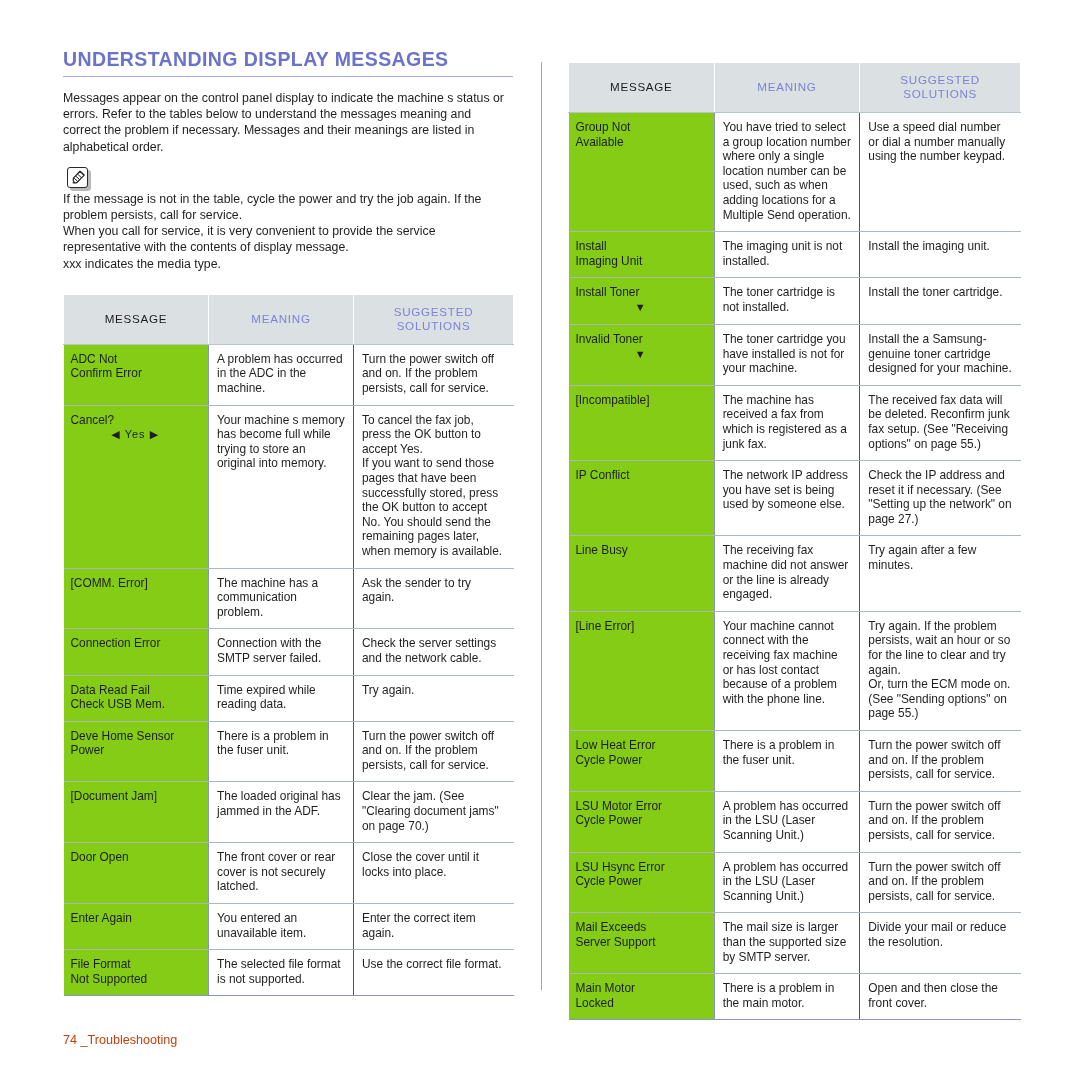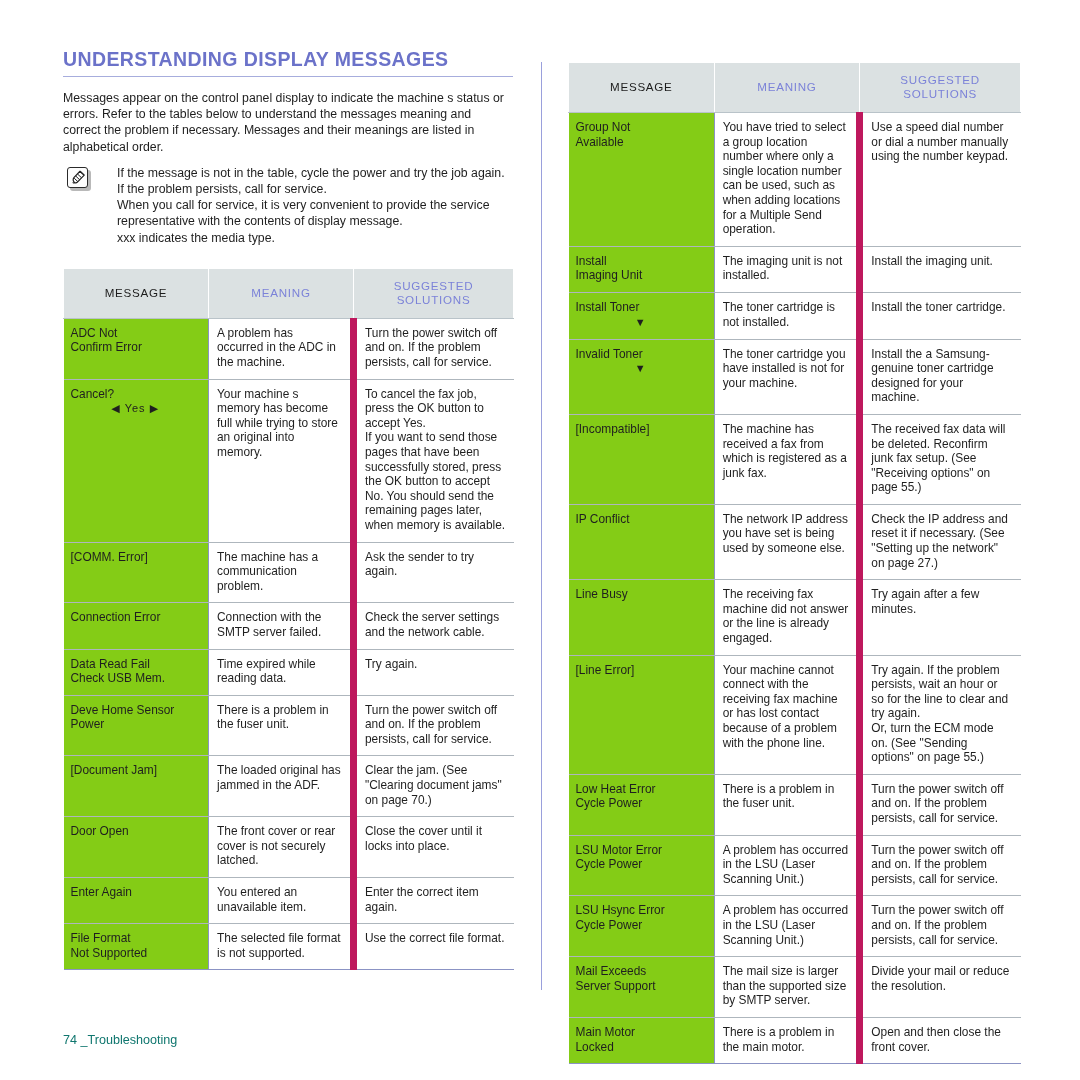--- a/index.html
+++ b/index.html
@@ -67,20 +67,21 @@
     font-size: 12.3px;
     line-height: 16.2px;
     color: #1f1f1f;
   }
 
   
   .note {
     display: flex;
     align-items: flex-start;
     margin: 8px 0 22px 0;
+    flex-direction: column;
   }
   .note-icon {
     flex: 0 0 auto;
     width: 24px; height: 24px;
     margin: 2px 26px 0 4px;
     position: relative;
   }
   .note-icon .shadow {
     position: absolute;
     left: 3px; top: 3px;
@@ -139,41 +140,41 @@
     vertical-align: top;
     color: #1f1f1f;
     background: #ffffff;
   }
   table.msgtable td.cell-msg {
     background: #84cc16;
     border-right: 1px solid #8b93c4;
     padding-left: 7px;
   }
   table.msgtable td.cell-mean {
-    border-right: 7px solid #be185d;
+    border-right: 1px solid #be185d;
   }
   table.msgtable tr:last-child td {
     border-bottom: 1px solid #8b93c4;
   }
   .cellline { display: block; white-space: pre-wrap; }
   .arrowrow {
     display: block;
     text-align: center;
     font-size: 11px;
     letter-spacing: 1px;
     line-height: 15px;
   }
 
   
   .footer {
     position: absolute;
     left: 63px;
     top: 1033px;
     font-size: 12.6px;
-    color: #0f766e;
+    color: #c2410c;
   }
 </style>
 </head>
 <body>
 
 <div class="page">
 
   <div class="col-divider"></div>
 
   <div class="col-left">

